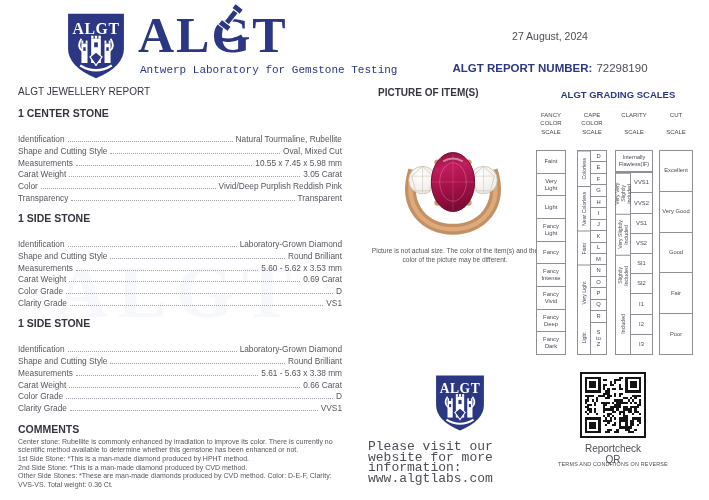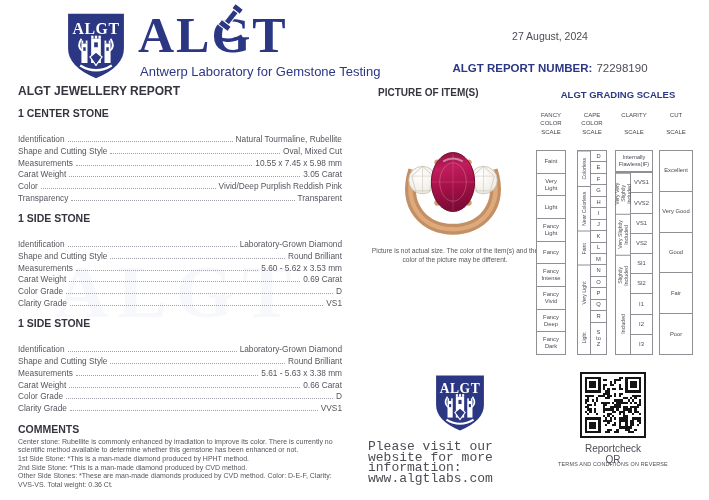--- a/index.html
+++ b/index.html
@@ -7,35 +7,35 @@
   body { font-family:"Liberation Sans","DejaVu Sans",sans-serif; }
   .page { position:relative; width:709px; height:500px; background:#ffffff; overflow:hidden; color:#55565e; }
   .abs { position:absolute; }
 
   
   #header-shield { left:64px; top:12px; width:64px; height:68px; }
   #header-shield svg, #footer-shield svg { width:100%; height:100%; display:block; }
   #logo-word { left:138px; top:8px; font-family:"Liberation Serif","DejaVu Serif",serif;
                font-weight:bold; font-size:50px; line-height:54px; color:#2c3784; letter-spacing:2px; }
   #logo-mic { left:209px; top:2px; width:40px; height:40px; }
-  #logo-sub { left:140px; top:64px; font-family:Liberation Sans, sans-serif;
-              font-size:13px; color:#2c3784; }
+  #logo-sub { left:140px; top:64px; font-family:Liberation Mono, monospace;
+              font-size:11px; color:#2c3784; }
   #report-meta { left:400px; top:30px; width:300px; text-align:center; }
   #report-date { font-size:10.5px; color:#4c4d55; }
   #report-number-line { margin-top:20px; font-size:11.5px; }
   #report-number-line .lab { color:#2c3784; font-weight:bold; }
   #report-number-line .val { color:#4c4d55; margin-left:4px; }
 
   
   #watermark { left:55px; top:250px; font-family:"Liberation Serif","DejaVu Serif",serif;
                font-weight:bold; font-size:74px; letter-spacing:9px; color:rgba(90,120,190,0.05); }
 
   
   #left-col { left:18px; top:86px; width:324px; }
-  .report-title, .desc-label { font-size:12px; font-weight:bold; color:#34353f; line-height:11.5px; }
+  .report-title, .desc-label { font-size:10px; font-weight:normal; color:#34353f; line-height:11.5px; }
   #desc-lines { margin-top:5px; }
   .desc-line { font-size:8.2px; color:#55565e; line-height:11.5px; }
   .stone-section { margin-top:9px; }
   .section-title { font-size:10.5px; font-weight:bold; color:#34353f; line-height:12px; }
   .spec-rows { margin-top:14px; }
   .spec-row { display:flex; align-items:flex-end; height:11.7px; font-size:8.3px; color:#55565e; }
   .spec-label { white-space:nowrap; line-height:10px; }
   .spec-value { white-space:nowrap; line-height:10px; }
   .dots { flex:1; border-bottom:1px dotted #a0a1a8; margin:0 3px 2px 3px; }
   #comments-block { margin-top:10px; }

